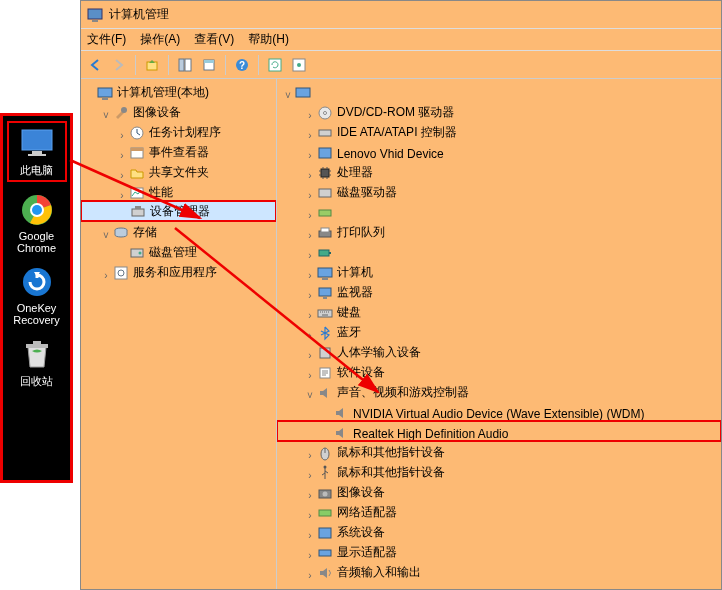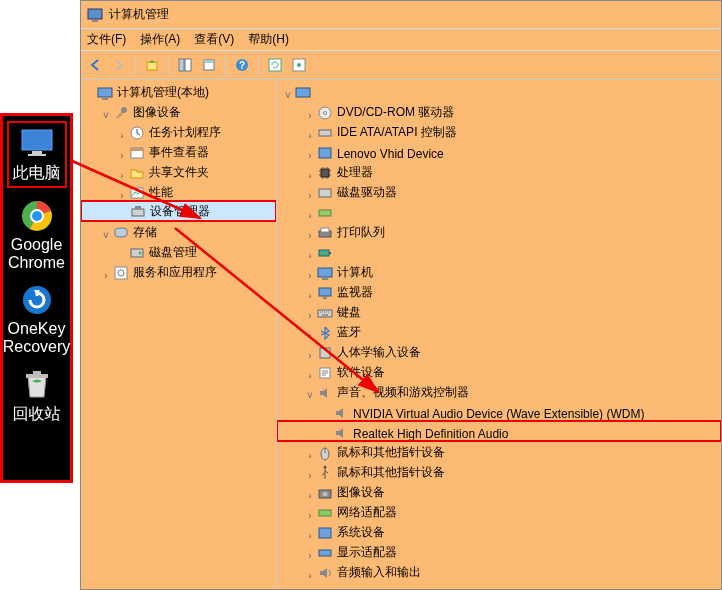--- a/index.html
+++ b/index.html
@@ -1,18 +1,18 @@
 <!DOCTYPE html>
 <html><head>
 <meta charset="utf-8">
 <style>
   * { box-sizing: border-box; margin: 0; padding: 0; }
   body { font-family: "Microsoft YaHei", "Segoe UI", Tahoma, sans-serif; font-size: 12px; background: #fff; color: #000; width: 722px; height: 590px; overflow: hidden; position: relative; }
   .desktop-strip { position: absolute; left: 0; top: 113px; width: 73px; height: 370px; background: #000; border: 3px solid #e00; display: flex; flex-direction: column; align-items: center; padding-top: 5px; gap: 10px; }
-  .desktop-icon { width: 60px; display: flex; flex-direction: column; align-items: center; color: #fff; font-size: 16px; text-align: center; cursor: pointer; }
+  .desktop-icon { width: 60px; display: flex; flex-direction: column; align-items: center; color: #fff; font-size: 11px; text-align: center; cursor: pointer; }
   .desktop-icon .ic { width: 36px; height: 36px; margin-bottom: 2px; display: flex; align-items: center; justify-content: center; }
   .highlight-thispc { border: 2px solid #e00; padding: 2px; }
   .window-frame { position: absolute; left: 80px; top: 0; width: 642px; height: 590px; background: #fdba74; border: 1px solid #888; display: flex; flex-direction: column; }
   .title-bar { height: 28px; display: flex; align-items: center; padding: 0 6px; gap: 6px; border-bottom: 1px solid #ddd; }
   .menu-bar { height: 22px; display: flex; align-items: center; padding: 0 6px; gap: 14px; border-bottom: 1px solid #ddd; }
   .menu-bar span { cursor: default; }
   .tool-bar { height: 28px; display: flex; align-items: center; padding: 0 4px; gap: 4px; border-bottom: 1px solid #ccc; }
   .tool-btn { width: 20px; height: 20px; display: flex; align-items: center; justify-content: center; border: 1px solid transparent; cursor: pointer; }
   .sep { width: 1px; height: 20px; background: #ccc; margin: 0 2px; }
   .panes { flex: 1; display: flex; overflow: hidden; }

